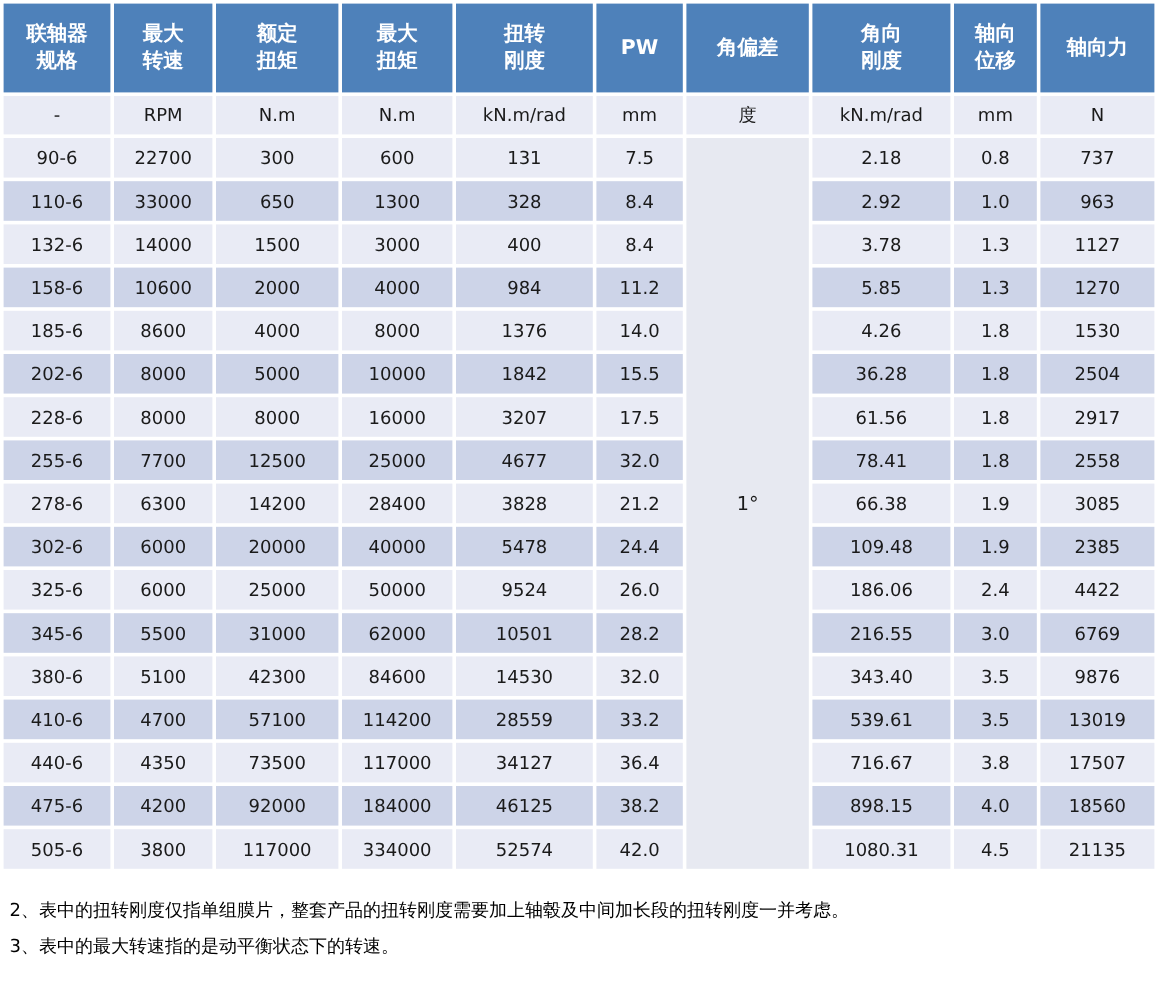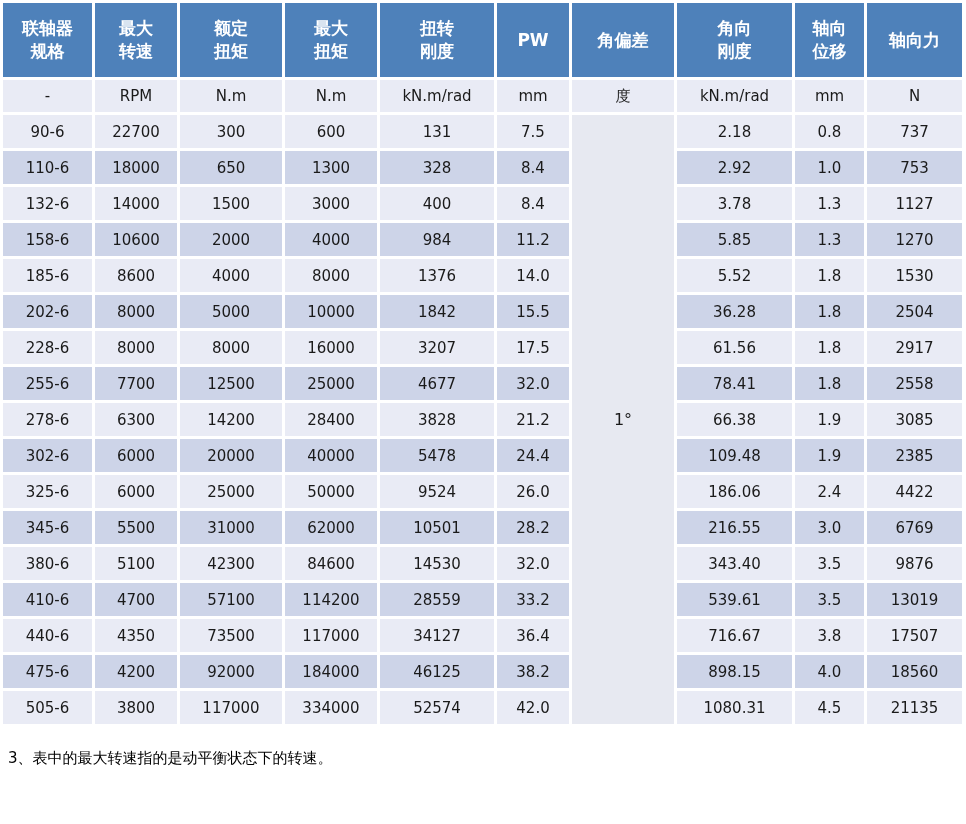--- a/index.html
+++ b/index.html
@@ -113,28 +113,28 @@
           <td>600</td>
           <td>131</td>
           <td>7.5</td>
           <td class="merged" rowspan="17">1°</td>
           <td>2.18</td>
           <td>0.8</td>
           <td>737</td>
         </tr>
         <tr class="data-row dark">
           <td>110-6</td>
-          <td>18000</td>
+          <td>33000</td>
           <td>650</td>
           <td>1300</td>
           <td>328</td>
           <td>8.4</td>
           <td>2.92</td>
           <td>1.0</td>
-          <td>753</td>
+          <td>963</td>
         </tr>
         <tr class="data-row light">
           <td>132-6</td>
           <td>14000</td>
           <td>1500</td>
           <td>3000</td>
           <td>400</td>
           <td>8.4</td>
           <td>3.78</td>
           <td>1.3</td>
@@ -151,21 +151,21 @@
           <td>1.3</td>
           <td>1270</td>
         </tr>
         <tr class="data-row light">
           <td>185-6</td>
           <td>8600</td>
           <td>4000</td>
           <td>8000</td>
           <td>1376</td>
           <td>14.0</td>
-          <td>5.52</td>
+          <td>4.26</td>
           <td>1.8</td>
           <td>1530</td>
         </tr>
         <tr class="data-row dark">
           <td>202-6</td>
           <td>8000</td>
           <td>5000</td>
           <td>10000</td>
           <td>1842</td>
           <td>15.5</td>
@@ -290,15 +290,16 @@
           <td>334000</td>
           <td>52574</td>
           <td>42.0</td>
           <td>1080.31</td>
           <td>4.5</td>
           <td>21135</td>
         </tr>
       </tbody>
   </table>
   <div class="notes">
+      <div class="note-line">2、表中的扭转刚度仅指单组膜片，整套产品的扭转刚度需要加上轴毂及中间加长段的扭转刚度一并考虑。</div>
       <div class="note-line">3、表中的最大转速指的是动平衡状态下的转速。</div>
     </div>
 </div>
 
 </body></html>

